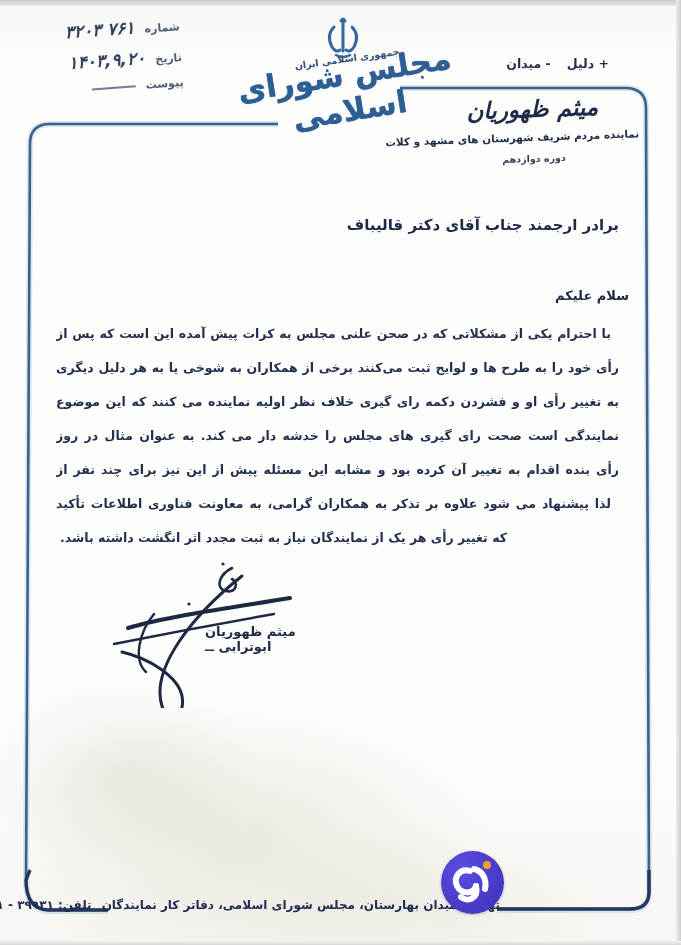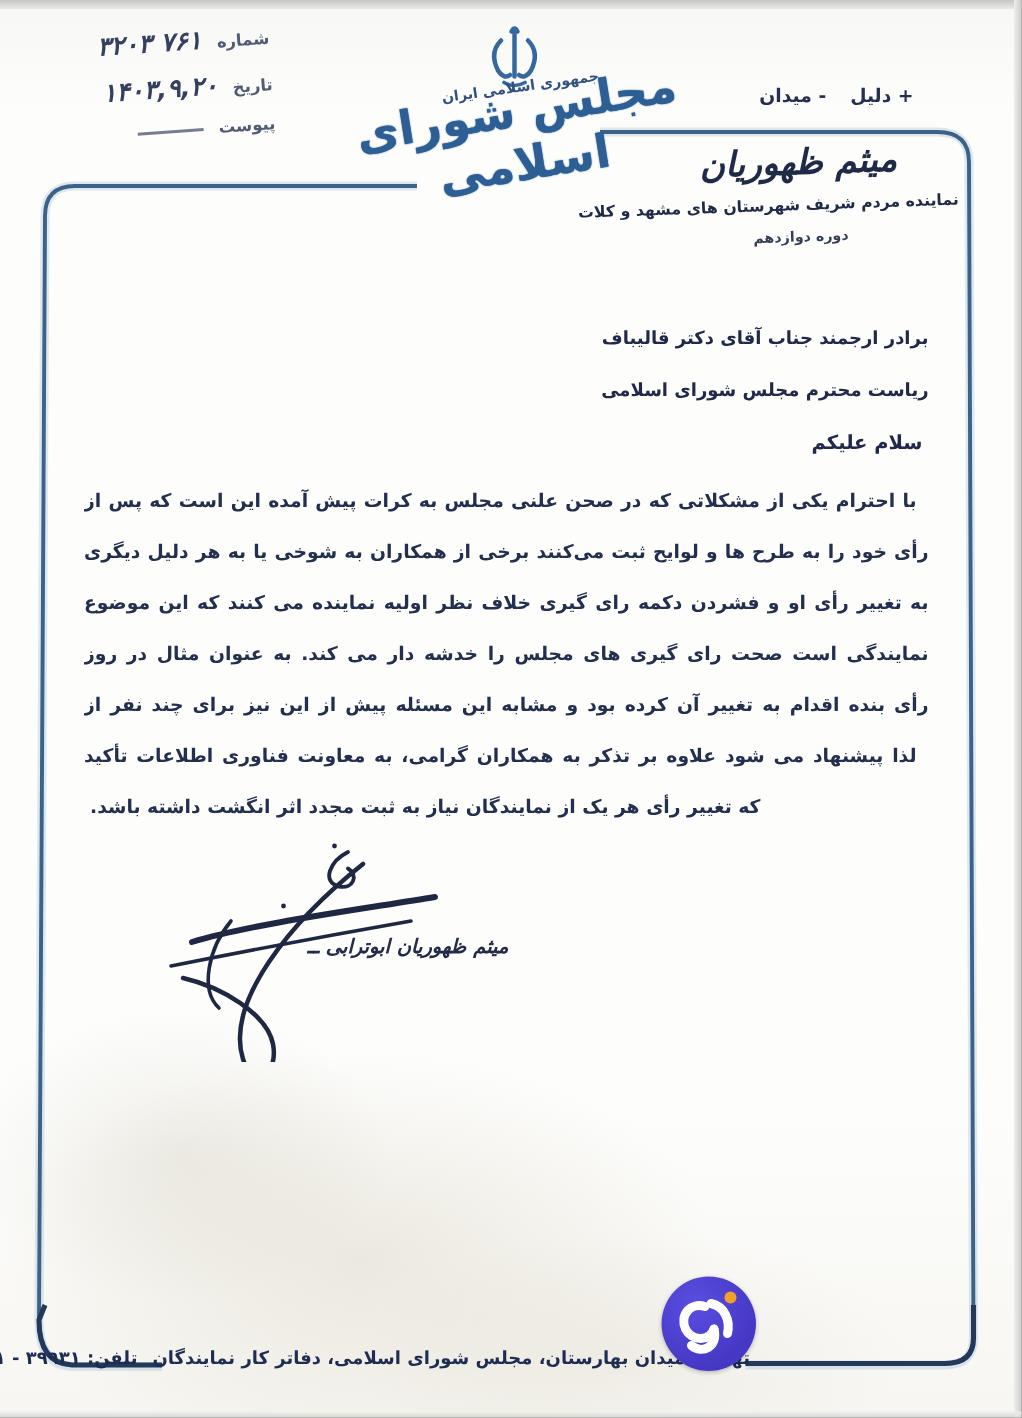--- a/index.html
+++ b/index.html
@@ -36,30 +36,30 @@
   
   .slogan{top:56px;right:72px;display:flex;gap:16px;direction:rtl;color:#26304e;font-size:12.5px;font-weight:bold;}
 
   
   .mpblock{top:96px;right:42px;width:212px;text-align:center;color:#1f2a48;transform:rotate(-2deg);}
   .mpname{font-size:23px;font-weight:bold;font-style:italic;letter-spacing:0px;}
   .mptitle{margin-top:9px;font-size:10.5px;font-weight:bold;white-space:nowrap;}
   .mpterm{margin-top:10px;font-size:9.5px;font-weight:bold;letter-spacing:2px;opacity:.9;}
 
   
-  .recipient{top:208px;right:62px;color:#20294a;font-size:12px;font-weight:bold;line-height:35px;text-align:right;}
-  .salam{top:288px;right:66px;color:#20294a;font-size:13px;font-weight:bold;}
+  .recipient{top:208px;right:62px;color:#20294a;font-size:15px;font-weight:bold;line-height:35px;text-align:right;}
+  .salam{top:288px;right:52px;color:#20294a;font-size:13px;font-weight:bold;}
   .bodytext{top:317px;right:62px;left:56px;color:#232f4e;font-size:12.5px;font-weight:bold;}
   .bline{line-height:33.5px;max-height:34px;overflow:hidden;text-align:justify;text-align-last:justify;direction:rtl;}
   .bline.first{padding-right:8px;}
   .bline.endline{text-align-last:right;}
   .bline.lastshort{text-align-last:right;padding-right:112px;}
 
   
-  .signame{top:624px;left:205px;width:145px;font-size:13px;font-weight:bold;color:#222c49;text-align:left;direction:rtl;font-style:italic;}
+  .signame{top:624px;left:205px;width:145px;font-size:13px;font-weight:bold;color:#222c49;text-align:left;direction:rtl;}
 
   
   .footer{top:898px;left:104px;width:396px;display:flex;justify-content:space-between;align-items:center;
           gap:10px;direction:rtl;color:#1d2c52;font-size:12px;font-weight:bold;white-space:nowrap;}
 
   
   .wlogo{top:851px;left:441px;width:63px;height:63px;border-radius:50%;
          background:radial-gradient(circle at 35% 30%, #5a4ee0, #4538c4 70%);
          box-shadow:0 1px 3px rgba(0,0,0,.25);}
   svg{display:block;}
@@ -119,21 +119,20 @@
   </div>
 
   <div class="abs mpblock">
     <div class="mpname">میثم ظهوریان</div>
     <div class="mptitle">نماینده مردم شریف شهرستان های مشهد و کلات</div>
     <div class="mpterm">دوره دوازدهم</div>
   </div>
 
   <div class="abs recipient">
     <div>برادر ارجمند جناب آقای دکتر قالیباف</div>
-    <div>ریاست محترم مجلس شورای اسلامی</div>
   </div>
   <div class="abs salam">سلام علیکم</div>
 
   <div class="abs bodytext">
     <div class="bline first">با احترام یکی از مشکلاتی که در صحن علنی مجلس به کرات پیش آمده این است که پس از این که نمایندگان</div>
     <div class="bline">رأی خود را به طرح ها و لوایح ثبت می‌کنند برخی از همکاران به شوخی یا به هر دلیل دیگری بدون اطلاع رای دهنده اقدام</div>
     <div class="bline">به تغییر رأی او و فشردن دکمه رای گیری خلاف نظر اولیه نماینده می کنند که این موضوع علاوه بر این که خلاف شان</div>
     <div class="bline">نمایندگی است صحت رای گیری های مجلس را خدشه دار می کند. به عنوان مثال در روز جاری یکی از نمایندگان پس از</div>
     <div class="bline endline">رأی بنده اقدام به تغییر آن کرده بود و مشابه این مسئله پیش از این نیز برای چند نفر از نمایندگان اتفاق افتاده است.</div>
     <div class="bline first">لذا پیشنهاد می شود علاوه بر تذکر به همکاران گرامی، به معاونت فناوری اطلاعات تأکید کنید تدبیری اتخاذ شود</div>

